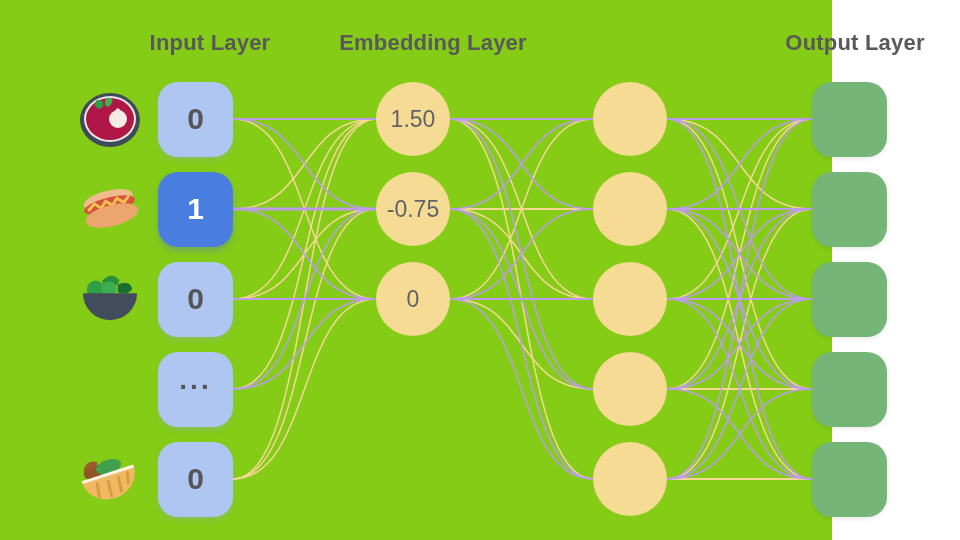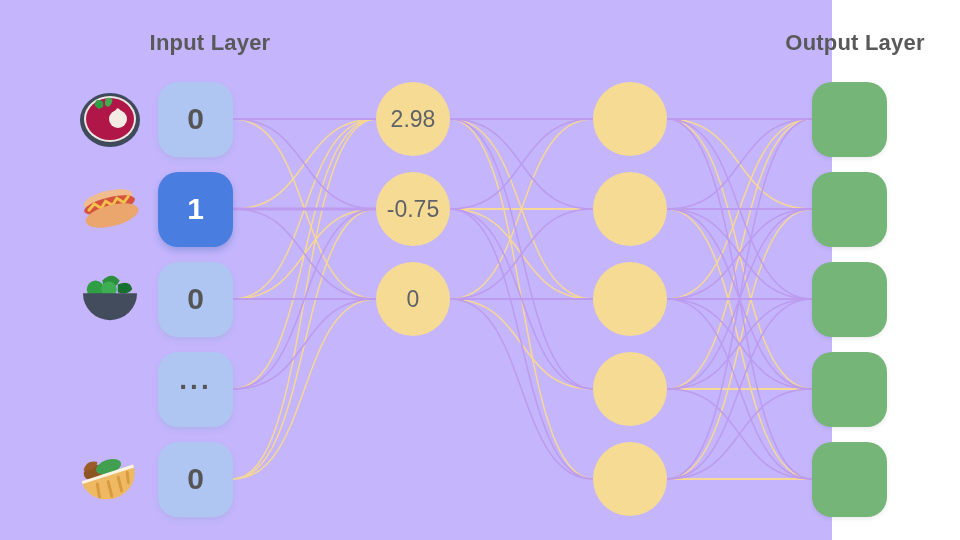--- a/index.html
+++ b/index.html
@@ -1,17 +1,17 @@
 <!DOCTYPE html>
 <html style="--input-inactive: #aec6f1; --input-active: #4a7de0; --embed-node: #f6db94; --output-node: #75b577; --value-text: #555555;"><head>
 <meta charset="utf-8">
 <style>
   html,body{margin:0;padding:0;background:#ffffff;}
   body{width:960px;height:540px;overflow:hidden;font-family:"Liberation Sans",sans-serif;}
-  .canvas{position:relative;width:832px;height:540px;background:#c4b5fd;}
+  .canvas{position:relative;width:832px;height:540px;background:#84cc16;}
   svg.wires{position:absolute;left:0;top:0;width:960px;height:540px;}
   .layer-title{position:absolute;top:30px;width:220px;text-align:center;
     font-weight:bold;font-size:22px;color:#595959;letter-spacing:.2px;}
   .node{position:absolute;display:flex;align-items:center;justify-content:center;box-sizing:border-box;}
   .input-node{width:75px;height:75px;border-radius:20px;background:var(--input-inactive,#aec6f1);
     color:var(--value-text,#555);font-weight:bold;font-size:30px;
     box-shadow:0 3px 5px rgba(150,170,210,.35);}
   .input-node.active{background:var(--input-active,#4a7de0);color:#fff;
     box-shadow:0 4px 6px rgba(90,120,190,.4);}
   .input-node .dots{transform:translateY(-9px);letter-spacing:3px;font-size:28px;}
@@ -77,20 +77,21 @@
       <path d="M667,299 C746.75,299 732.25,479 812,479" fill="none" stroke="#bd9bef" stroke-width="1.5"></path>
       <path d="M667,389 C746.75,389 732.25,209 812,209" fill="none" stroke="#bd9bef" stroke-width="1.5"></path>
       <path d="M667,389 C746.75,389 732.25,299 812,299" fill="none" stroke="#bd9bef" stroke-width="1.5"></path>
       <path d="M667,389 C746.75,389 732.25,479 812,479" fill="none" stroke="#bd9bef" stroke-width="1.5"></path>
       <path d="M667,479 C746.75,479 732.25,119 812,119" fill="none" stroke="#bd9bef" stroke-width="1.5"></path>
       <path d="M667,479 C746.75,479 732.25,299 812,299" fill="none" stroke="#bd9bef" stroke-width="1.5"></path>
       <path d="M667,479 C746.75,479 732.25,389 812,389" fill="none" stroke="#bd9bef" stroke-width="1.5"></path>
     </svg>
 
   <div class="layer-title" style="left:100px;">Input Layer</div>
+  <div class="layer-title" style="left:323px;">Embedding Layer</div>
   <div class="layer-title" style="left:745px;">Output Layer</div>
 
   <div id="icons">
       <div class="food-icon" style="left: 78px; top: 89px;"><svg viewBox="0 0 64 62" width="64" height="62">
     <ellipse cx="32" cy="31" rx="30" ry="27" fill="#3f4a5a"></ellipse>
     <ellipse cx="32" cy="30" rx="26" ry="23" fill="#ece7e2"></ellipse>
     <ellipse cx="32" cy="30" rx="24" ry="21" fill="#b01648"></ellipse>
     <circle cx="40" cy="30" r="9" fill="#f3ece4"></circle>
     <path d="M37,23 Q39,16 43,22 Q41,26 37,23 Z" fill="#f3ece4"></path>
     <path d="M21,20 Q13,16 19,11 Q27,10 25,18 Z" fill="#2f9e44"></path>
@@ -134,21 +135,21 @@
       </div>
       <div class="node input-node" style="left: 158px; top: 351.5px;">
         <span class="dots">...</span>
       </div>
       <div class="node input-node" style="left: 158px; top: 441.5px;">
         <span>0</span>
       </div>
     </div>
   <div id="embed-col">
       <div class="node circle-node" style="left: 376px; top: 82px;">
-        <span>2.98</span>
+        <span>1.50</span>
       </div>
       <div class="node circle-node" style="left: 376px; top: 172px; align-items: center;">
         <span>-0.75</span>
       </div>
       <div class="node circle-node" style="left: 376px; top: 262px;">
         <span>0</span>
       </div>
     </div>
   <div id="hidden-col">
       <div class="node circle-node" style="left: 593px; top: 82px;"></div>

